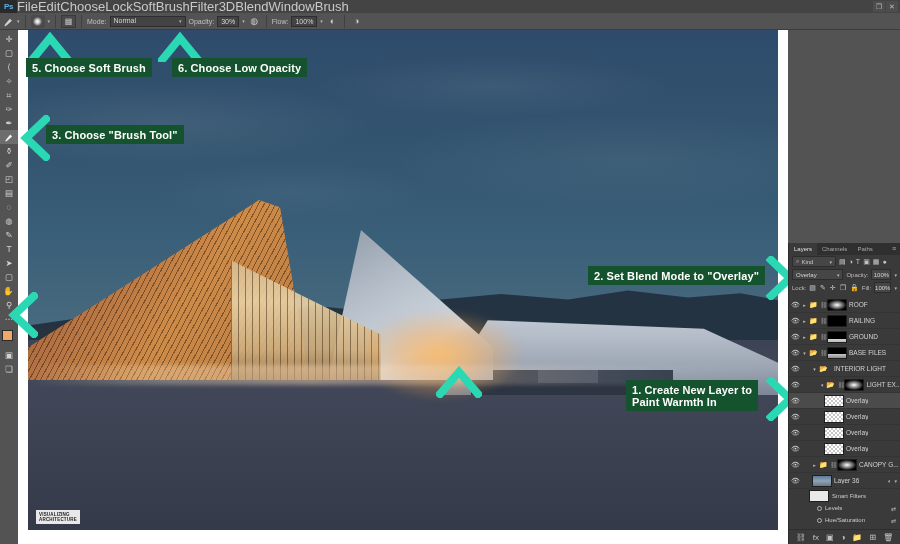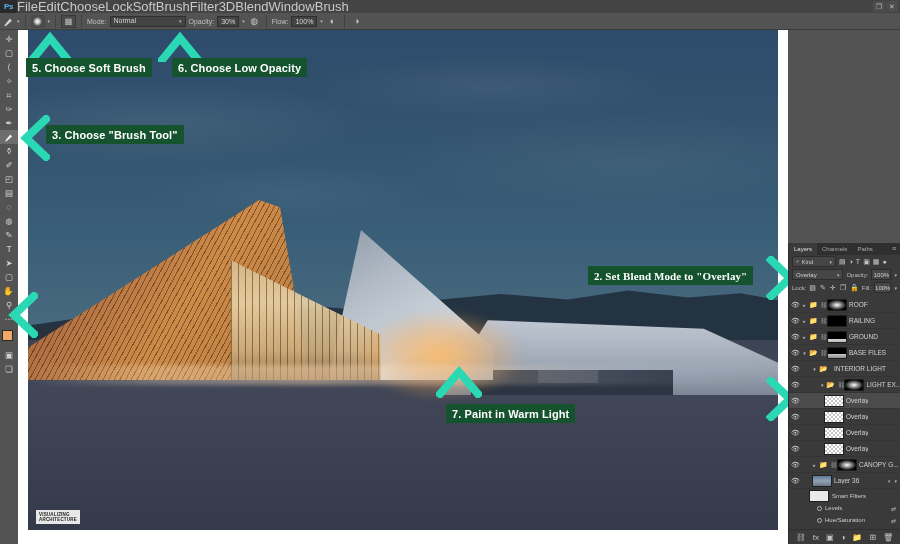--- a/index.html
+++ b/index.html
@@ -396,22 +396,23 @@
   </div>
   <div class="chev" style="left:436px; top:366px;">
     <svg width="46" height="32" viewBox="0 0 46 32">
         <path d="M4 28 L23 6 L42 28" stroke="#2bd8b4" stroke-width="8" fill="none" stroke-linecap="square"></path>
       </svg>
   </div>
 
   <div class="ann" style="left:26px;  top:58px;">5. Choose Soft Brush</div>
   <div class="ann" style="left:172px; top:58px;text-align:right;">6. Choose Low Opacity</div>
   <div class="ann" style="left:46px;  top:125px;">3. Choose "Brush Tool"</div>
-  <div class="ann" style="left:588px; top:266px;font-family:Liberation Serif, serif;">2. Set Blend Mode to "Overlay"</div>
-  <div class="ann" style="left:446px; top:404px;">7. Paint in Warm Light</div>
+  <div class="ann" style="left:588px; top:266px;">2. Set Blend Mode to "Overlay"</div>
+  <div class="ann" style="left:626px; top:380px;">1. Create  New Layer to
+Paint Warmth In</div>
 
   <div class="panel">
     <div class="panel-tabs">
       <div class="ptab active">Layers</div>
       <div class="ptab">Channels</div>
       <div class="ptab">Paths</div>
       <div class="ptab-menu">≡</div>
     </div>
 
     <div class="prow">

